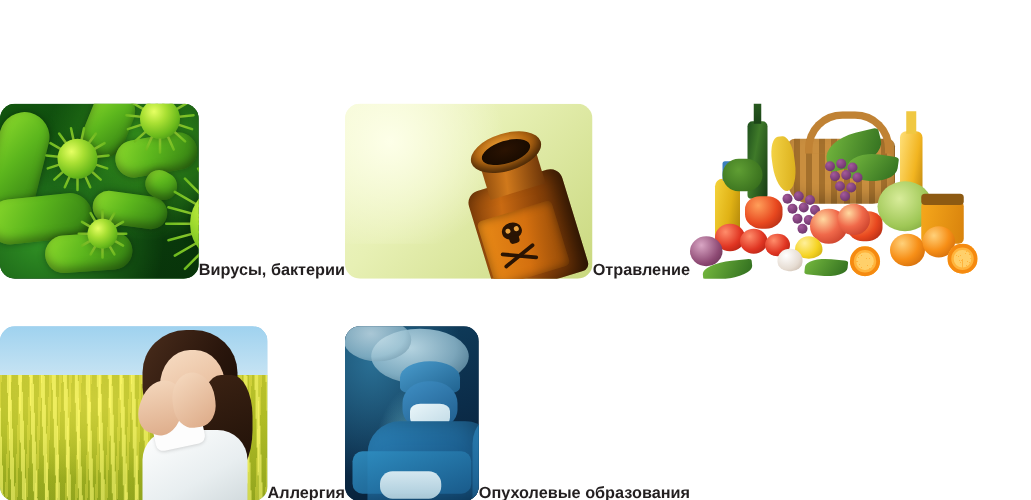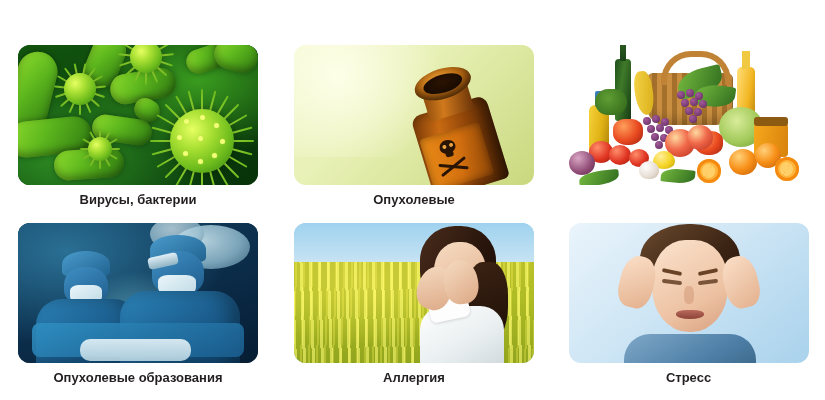--- a/index.html
+++ b/index.html
@@ -27,21 +27,21 @@
 
   
   .grid{
     position:absolute;left:0;top:45px;width:825px;height:355px;
     display:grid;
     grid-template-columns:276px 276px 273px;
     grid-template-rows:178px 178px;
   }
   .cell{
     position:relative;
-    display:flex;flex-direction:column;align-items:center;
+    display:flex;flex-direction:row;align-items:flex-end;
   }
   .thumb{
     width:240px;height:140px;border-radius:12px;overflow:hidden;
     position:relative;
     background:#ffffff;
   }
   .thumb .scene{position:absolute;inset:0;}
   .caption{
     margin-top:8px;
     font-size:13px;font-weight:bold;color:#231f20;
@@ -390,21 +390,21 @@
                   <div class="jw"></div>
               </div>
               <div class="bones">
                 <span></span>
                   <span></span>
               </div>
             </div>
           </div>
         </div>
       </div>
-      <div class="caption">Опухолевые</div>
+      <div class="caption">Отравление</div>
     </div>
 
     <div class="cell">
       <div class="thumb">
         <div class="scene food">
           <div class="basket"></div>
           <div class="wbottle"></div>
           <div class="juice"></div>
           <div class="oil"></div>
           <div class="cab"></div>
@@ -450,82 +450,62 @@
           <div class="orgcut" style="left:128px;top:114px;width:24px;height:24px;"></div>
           <div class="orgcut" style="left:206px;top:112px;width:24px;height:24px;"></div>
           <div class="green-leaf" style="left:10px;top:126px;width:40px;height:14px;transform:rotate(-6deg);"></div>
           <div class="green-leaf" style="left:92px;top:124px;width:34px;height:14px;transform:rotate(6deg);"></div>
         </div>
       </div>
     </div>
 
     <div class="cell">
       <div class="thumb">
-        <div class="scene surgery">
-          <div class="bg"></div>
-          <div class="lamp"></div>
-          <div class="lamp2"></div>
-
-          <div class="surg" style="left:28px;width:86px;height:112px;">
-            <div class="cap" style="left:16px;top:0px;width:48px;height:26px;"></div>
-            <div class="head" style="left:18px;top:16px;width:44px;height:38px;"></div>
-            <div class="mask" style="left:24px;top:34px;width:32px;height:22px;"></div>
-            <div class="body" style="left:-10px;top:48px;width:104px;height:64px;"></div>
-          </div>
-
-          <div class="surg" style="left:108px;width:104px;height:126px;">
-            <div class="cap" style="left:24px;top:-2px;width:56px;height:28px;"></div>
-            <div class="head" style="left:26px;top:14px;width:52px;height:44px;"></div>
-            <div class="loupe" style="left:22px;top:18px;transform:rotate(-12deg);"></div>
-            <div class="mask" style="left:32px;top:38px;width:38px;height:24px;"></div>
-            <div class="body" style="left:-6px;top:54px;width:120px;height:72px;"></div>
-          </div>
-
-          <div class="drape"></div>
-          <div class="patient"></div>
-        </div>
-      </div>
-      <div class="caption">Опухолевые образования</div>
-    </div>
-
-    <div class="cell">
-      <div class="thumb">
         <div class="scene allergy">
           <div class="sky"></div>
           <div class="field"></div>
           <div class="woman">
             <div class="hair"></div>
             <div class="face"></div>
             <div class="neck"></div>
             <div class="hair2"></div>
             <div class="shirt"></div>
             <div class="tissue"></div>
             <div class="hand l"></div>
             <div class="hand r"></div>
           </div>
         </div>
       </div>
       <div class="caption">Аллергия</div>
     </div>
 
     <div class="cell">
       <div class="thumb">
-        <div class="scene stress">
-          <div class="sw">
-            <div class="hair"></div>
-            <div class="face"></div>
-            <div class="brow l"></div>
-              <div class="brow r"></div>
-            <div class="eye l"></div>
-              <div class="eye r"></div>
-            <div class="nose"></div>
-            <div class="mouth"></div>
-            <div class="shirt"></div>
-            <div class="hand l"></div>
-            <div class="hand r"></div>
-          </div>
+        <div class="scene surgery">
+          <div class="bg"></div>
+          <div class="lamp"></div>
+          <div class="lamp2"></div>
+
+          <div class="surg" style="left:28px;width:86px;height:112px;">
+            <div class="cap" style="left:16px;top:0px;width:48px;height:26px;"></div>
+            <div class="head" style="left:18px;top:16px;width:44px;height:38px;"></div>
+            <div class="mask" style="left:24px;top:34px;width:32px;height:22px;"></div>
+            <div class="body" style="left:-10px;top:48px;width:104px;height:64px;"></div>
+          </div>
+
+          <div class="surg" style="left:108px;width:104px;height:126px;">
+            <div class="cap" style="left:24px;top:-2px;width:56px;height:28px;"></div>
+            <div class="head" style="left:26px;top:14px;width:52px;height:44px;"></div>
+            <div class="loupe" style="left:22px;top:18px;transform:rotate(-12deg);"></div>
+            <div class="mask" style="left:32px;top:38px;width:38px;height:24px;"></div>
+            <div class="body" style="left:-6px;top:54px;width:120px;height:72px;"></div>
+          </div>
+
+          <div class="drape"></div>
+          <div class="patient"></div>
         </div>
       </div>
-      <div class="caption">Стресс</div>
+      <div class="caption">Опухолевые образования</div>
     </div>
+
 
   </div>
 </div>
 
 </body></html>

